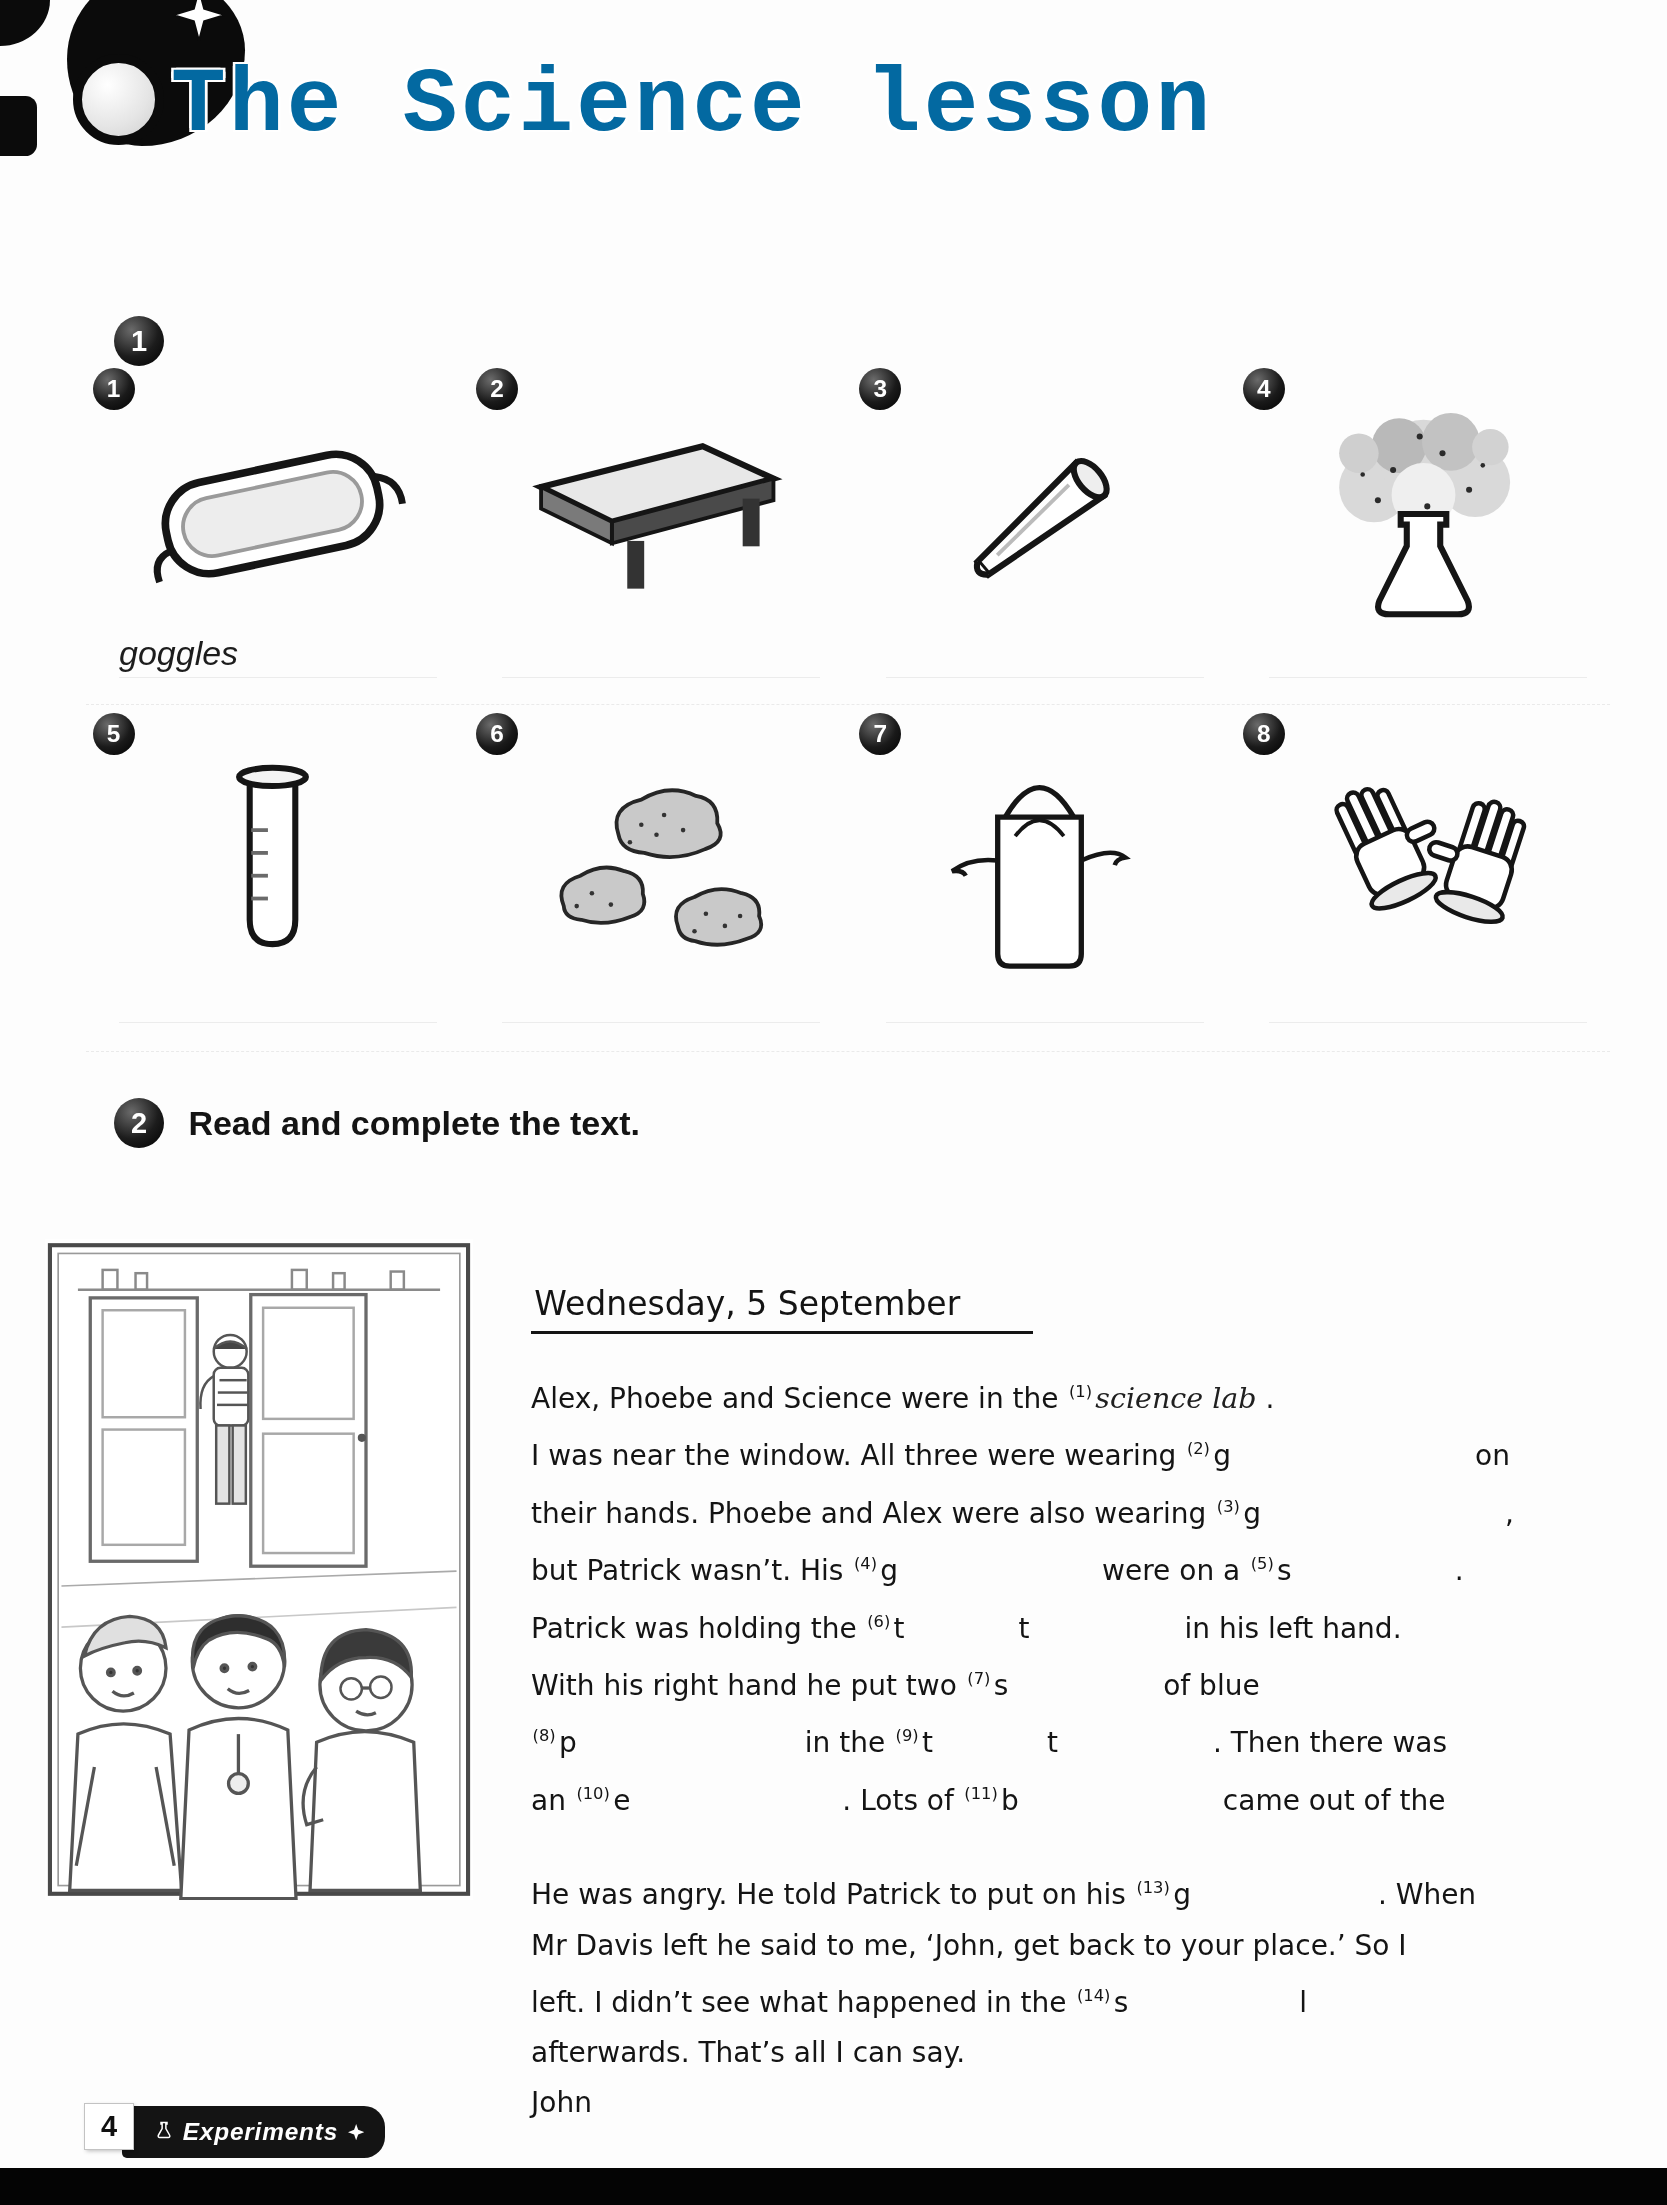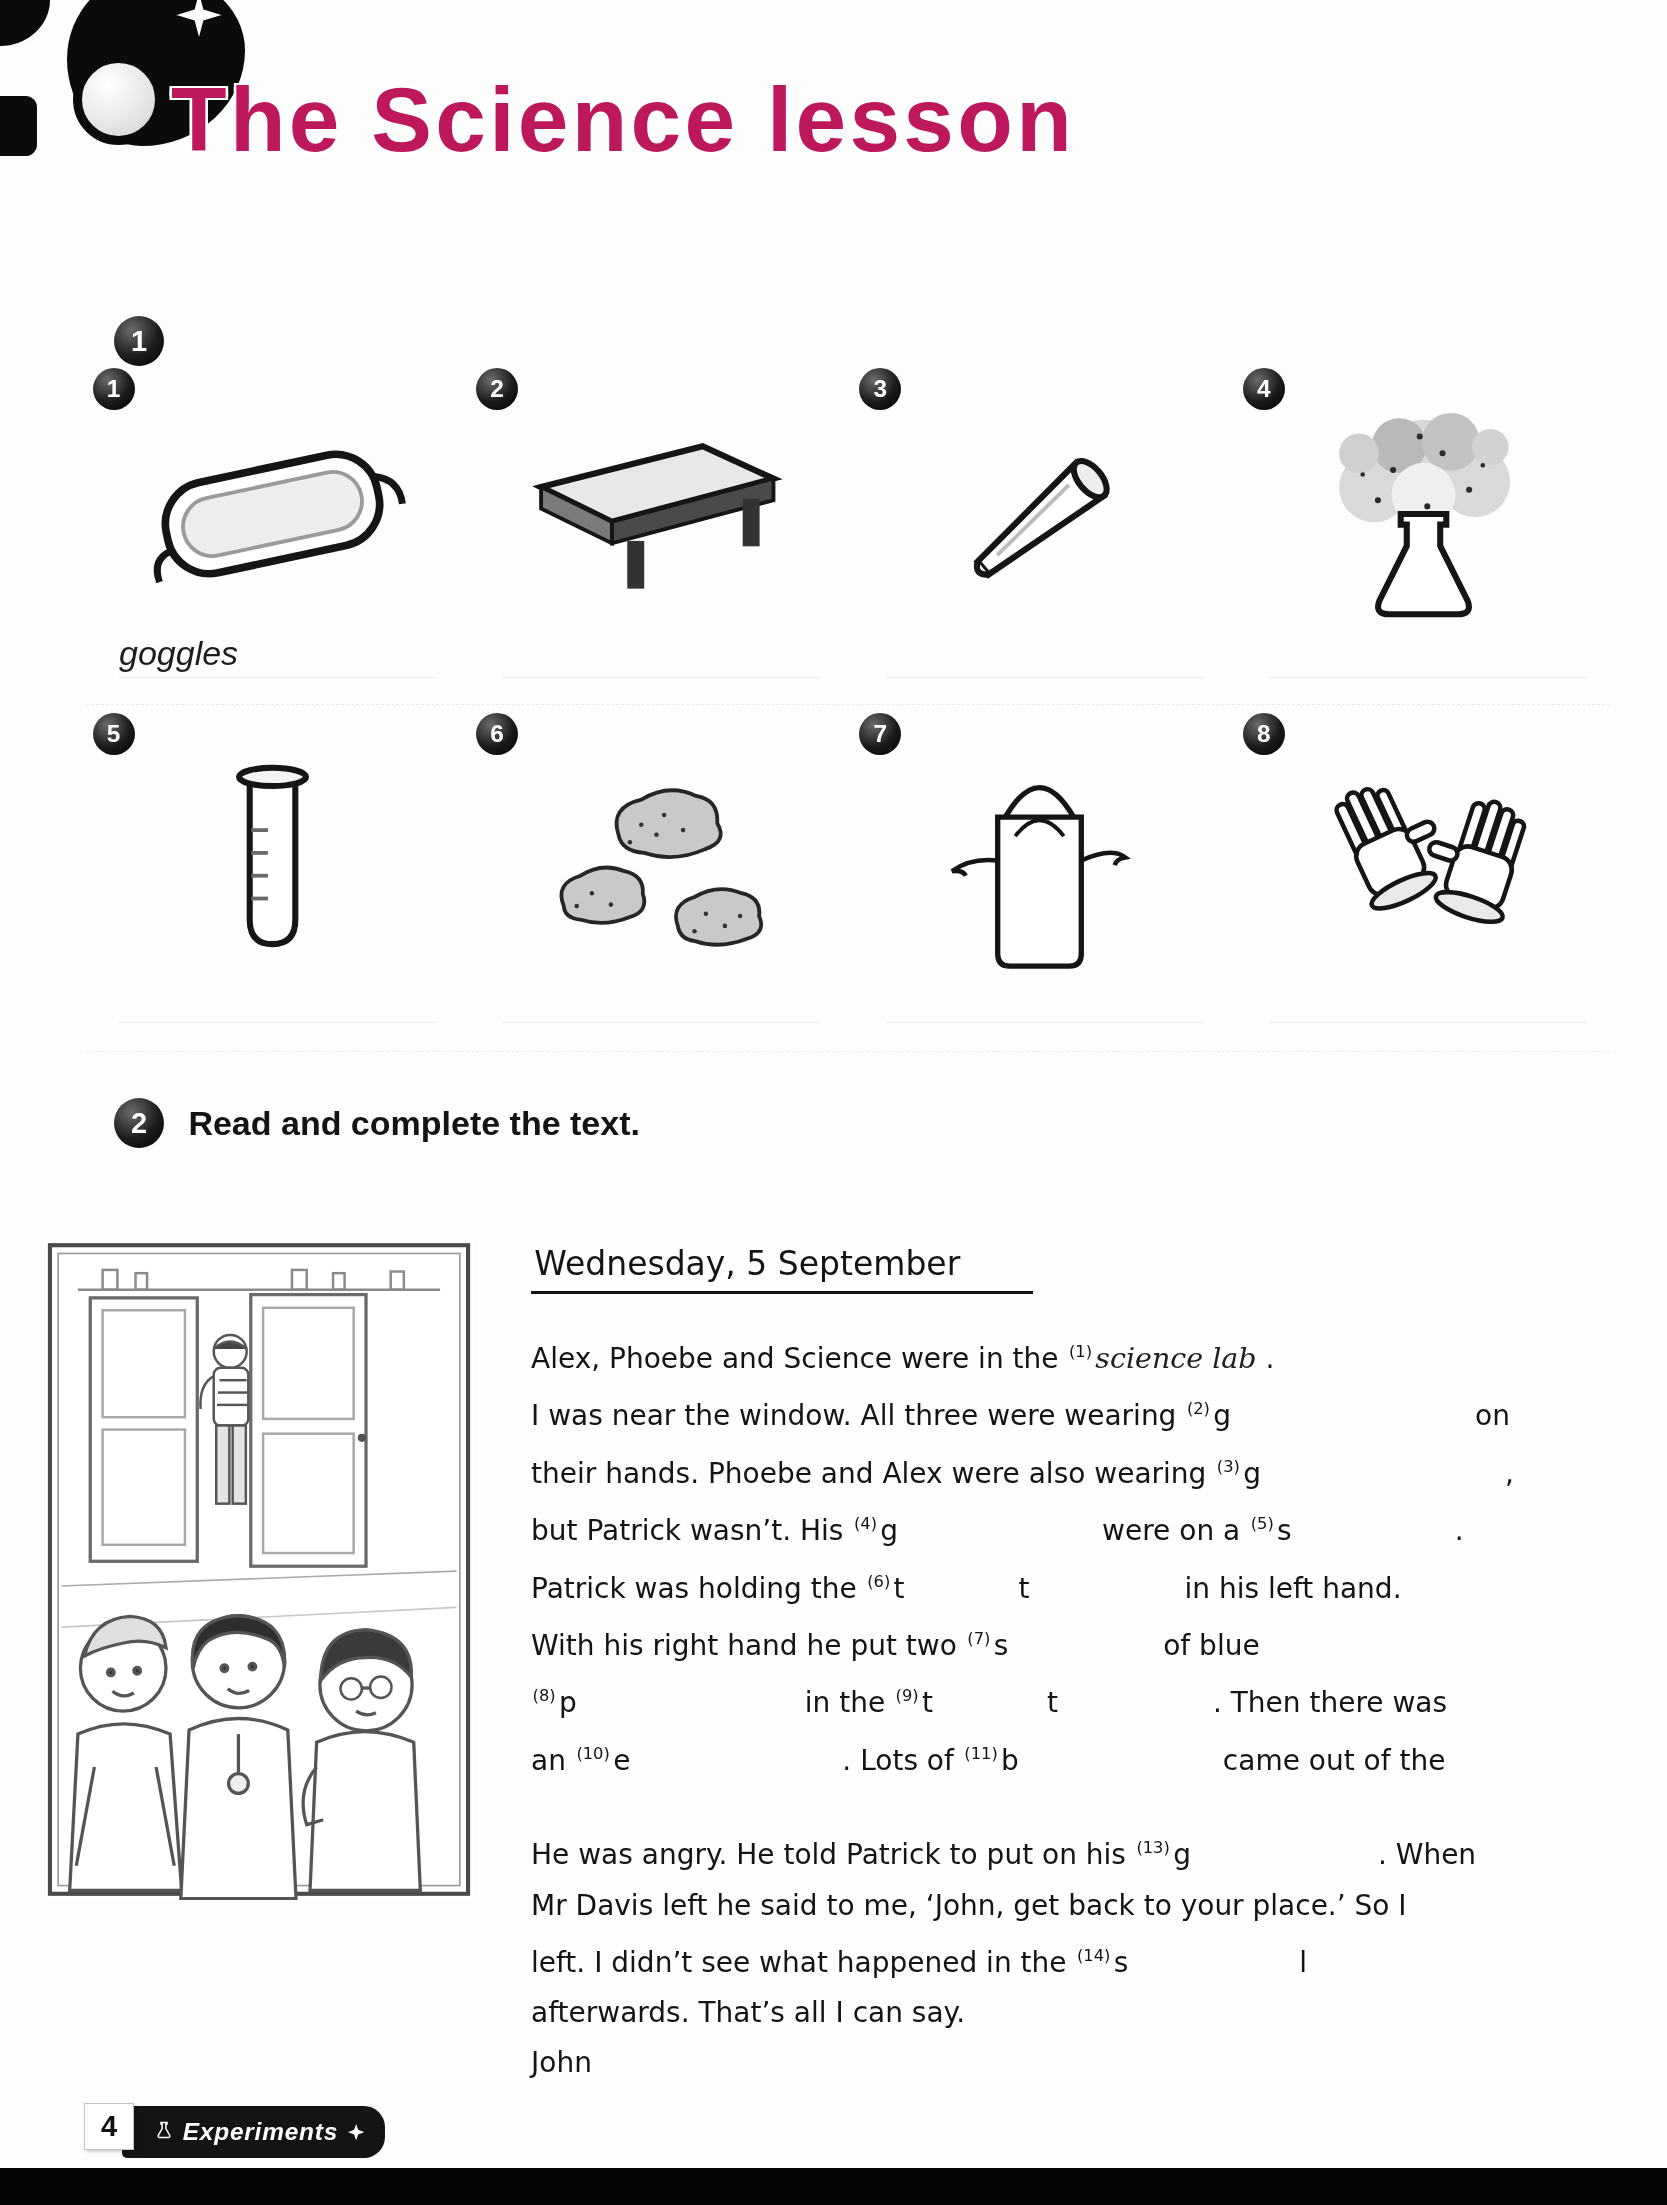--- a/index.html
+++ b/index.html
@@ -16,23 +16,23 @@
   .deco-corner { position:absolute; left:0; top:0; width:50px; height:46px; background:#0b0b0b; border-radius:0 0 100% 0; }
   .deco-edge   { position:absolute; left:0; top:96px; width:37px; height:60px; background:#0b0b0b; border-radius:0 11.4px 11.4px 0; }
   .deco-blob   { position:absolute; left:67px; top:-28px; width:178px; height:174px; background:#0b0b0b;
                  border-radius:48% 52% 58% 42% / 50% 45% 55% 50%; }
   .deco-lens   { position:absolute; left:73px; top:54px; width:91px; height:91px; border-radius:50%;
                  background:radial-gradient(circle at 35% 30%, #ffffff 0%, #e5e5e5 60%, #cfcfcf 100%);
                  border:9.8px solid #0b0b0b; }
   .deco-sparkle{ position:absolute; left:173px; top:-11.4px; width:52px; height:52px; }
 
   .page-title {
-    position:absolute; left:171px; top:68px; z-index:3;
-    font-family:Liberation Sans, sans-serif;
-    font-weight:bold; font-size:91px; letter-spacing:3.3px; color:#be185d;
+    position:absolute; left:171px; top:54px; z-index:3;
+    font-family:Liberation Mono, monospace;
+    font-weight:bold; font-size:91px; letter-spacing:3.3px; color:#0369a1;
     text-shadow:2.4px 2.4px 0 #fff, -2.4px -2.4px 0 #fff, 2.4px -2.4px 0 #fff, -2.4px 2.4px 0 #fff;
     white-space:nowrap;
   }
 
   
   .ex-header { position:absolute; display:flex; align-items:center; gap:24.4px; }
   .ex-header.ex1 { left:114px; top:316px; }
   .ex-header.ex2 { left:114px; top:1098px; }
   .ex-badge {
     width:50px; height:50px; border-radius:50%;
@@ -69,20 +69,21 @@
 
   .diary { position:absolute; left:531px; top:1244px; width:1108px; }
   .diary-date {
     display:inline-block;
     font-family:"DejaVu Sans", sans-serif;
     font-size:33px; color:#141414;
     padding:0 73px 8.1px 3.3px;
     border-bottom:3.3px solid #141414;
     margin-bottom:33px;
     white-space:nowrap;
+    margin-top:40px;
   }
   .diary-line { min-height:50px; line-height:50px; font-size:28px; font-family:"DejaVu Sans", sans-serif; color:#141414; white-space:nowrap; }
   .diary-para + .diary-para { margin-top:37px; }
   .dsup { font-size:16.3px; vertical-align:11.4px; margin:0 3.3px 0 1.6px; color:#141414; }
   .dfill { font-family:"DejaVu Serif", serif; font-style:italic; font-size:28.5px; color:#202020; }
   .dgap { display:inline-block; height:1em; }
 
   
   .page-number-box {
     position:absolute; left:84px; top:2103px; width:50px; height:47px; z-index:2;

